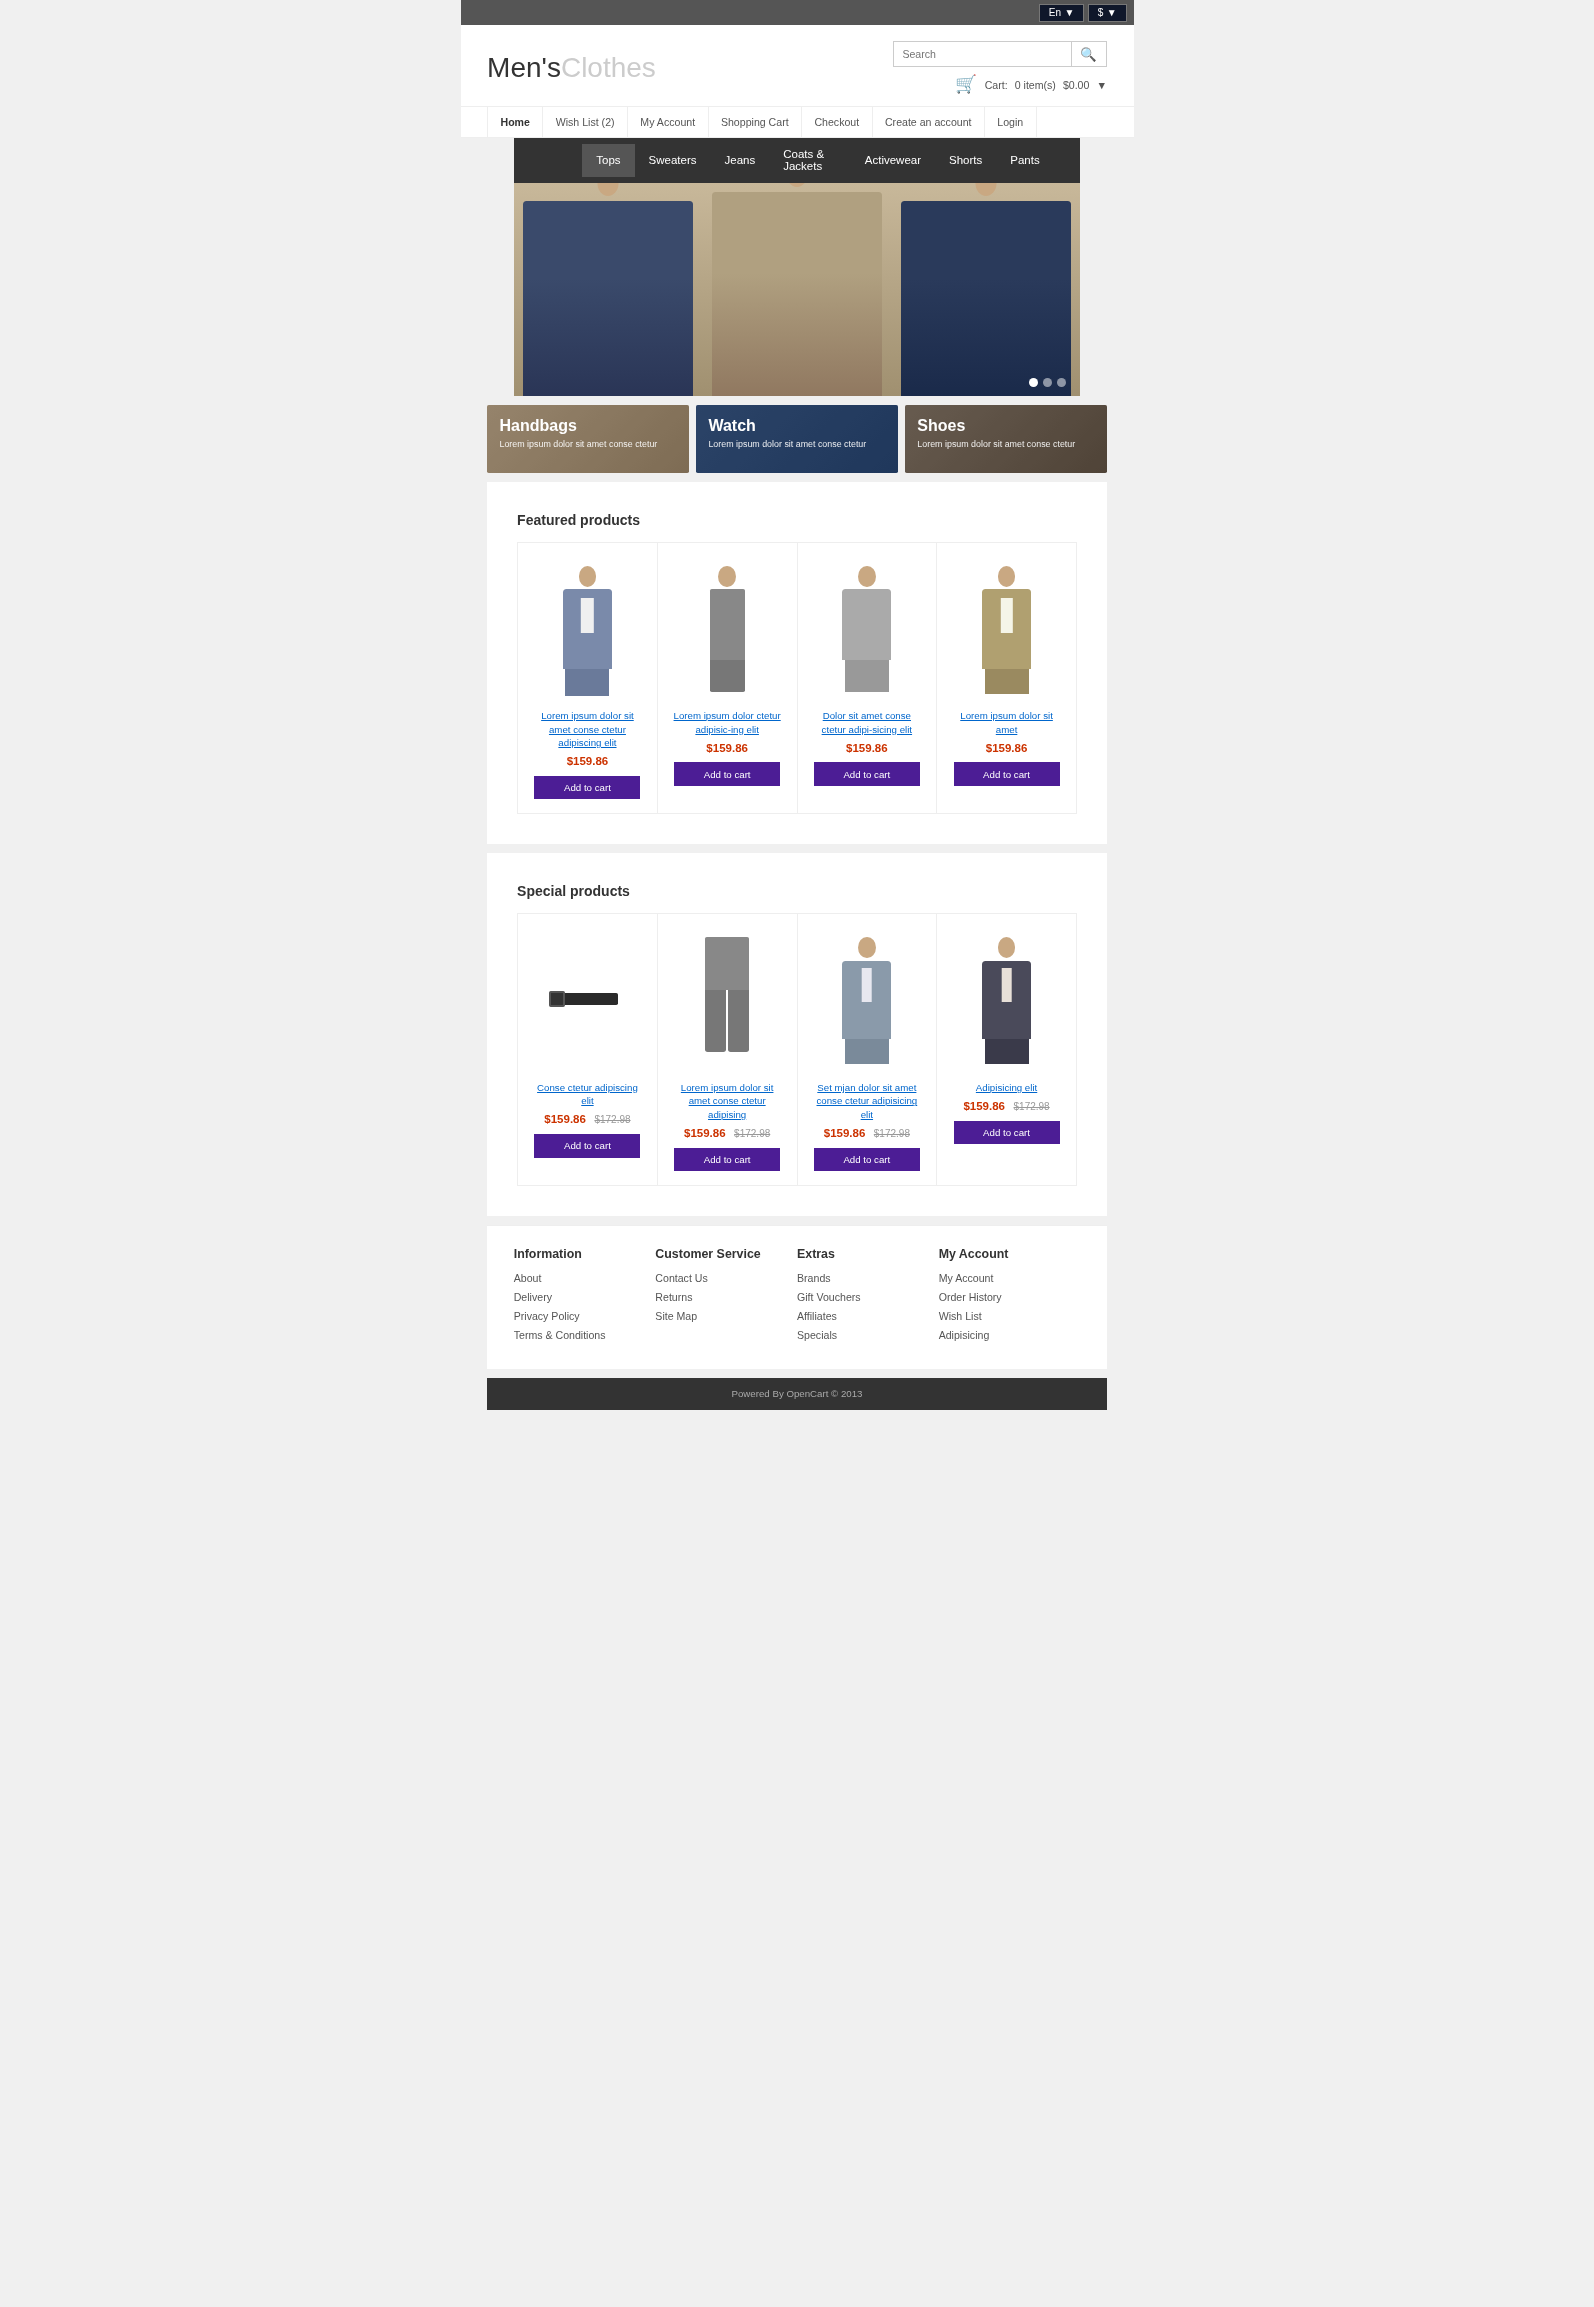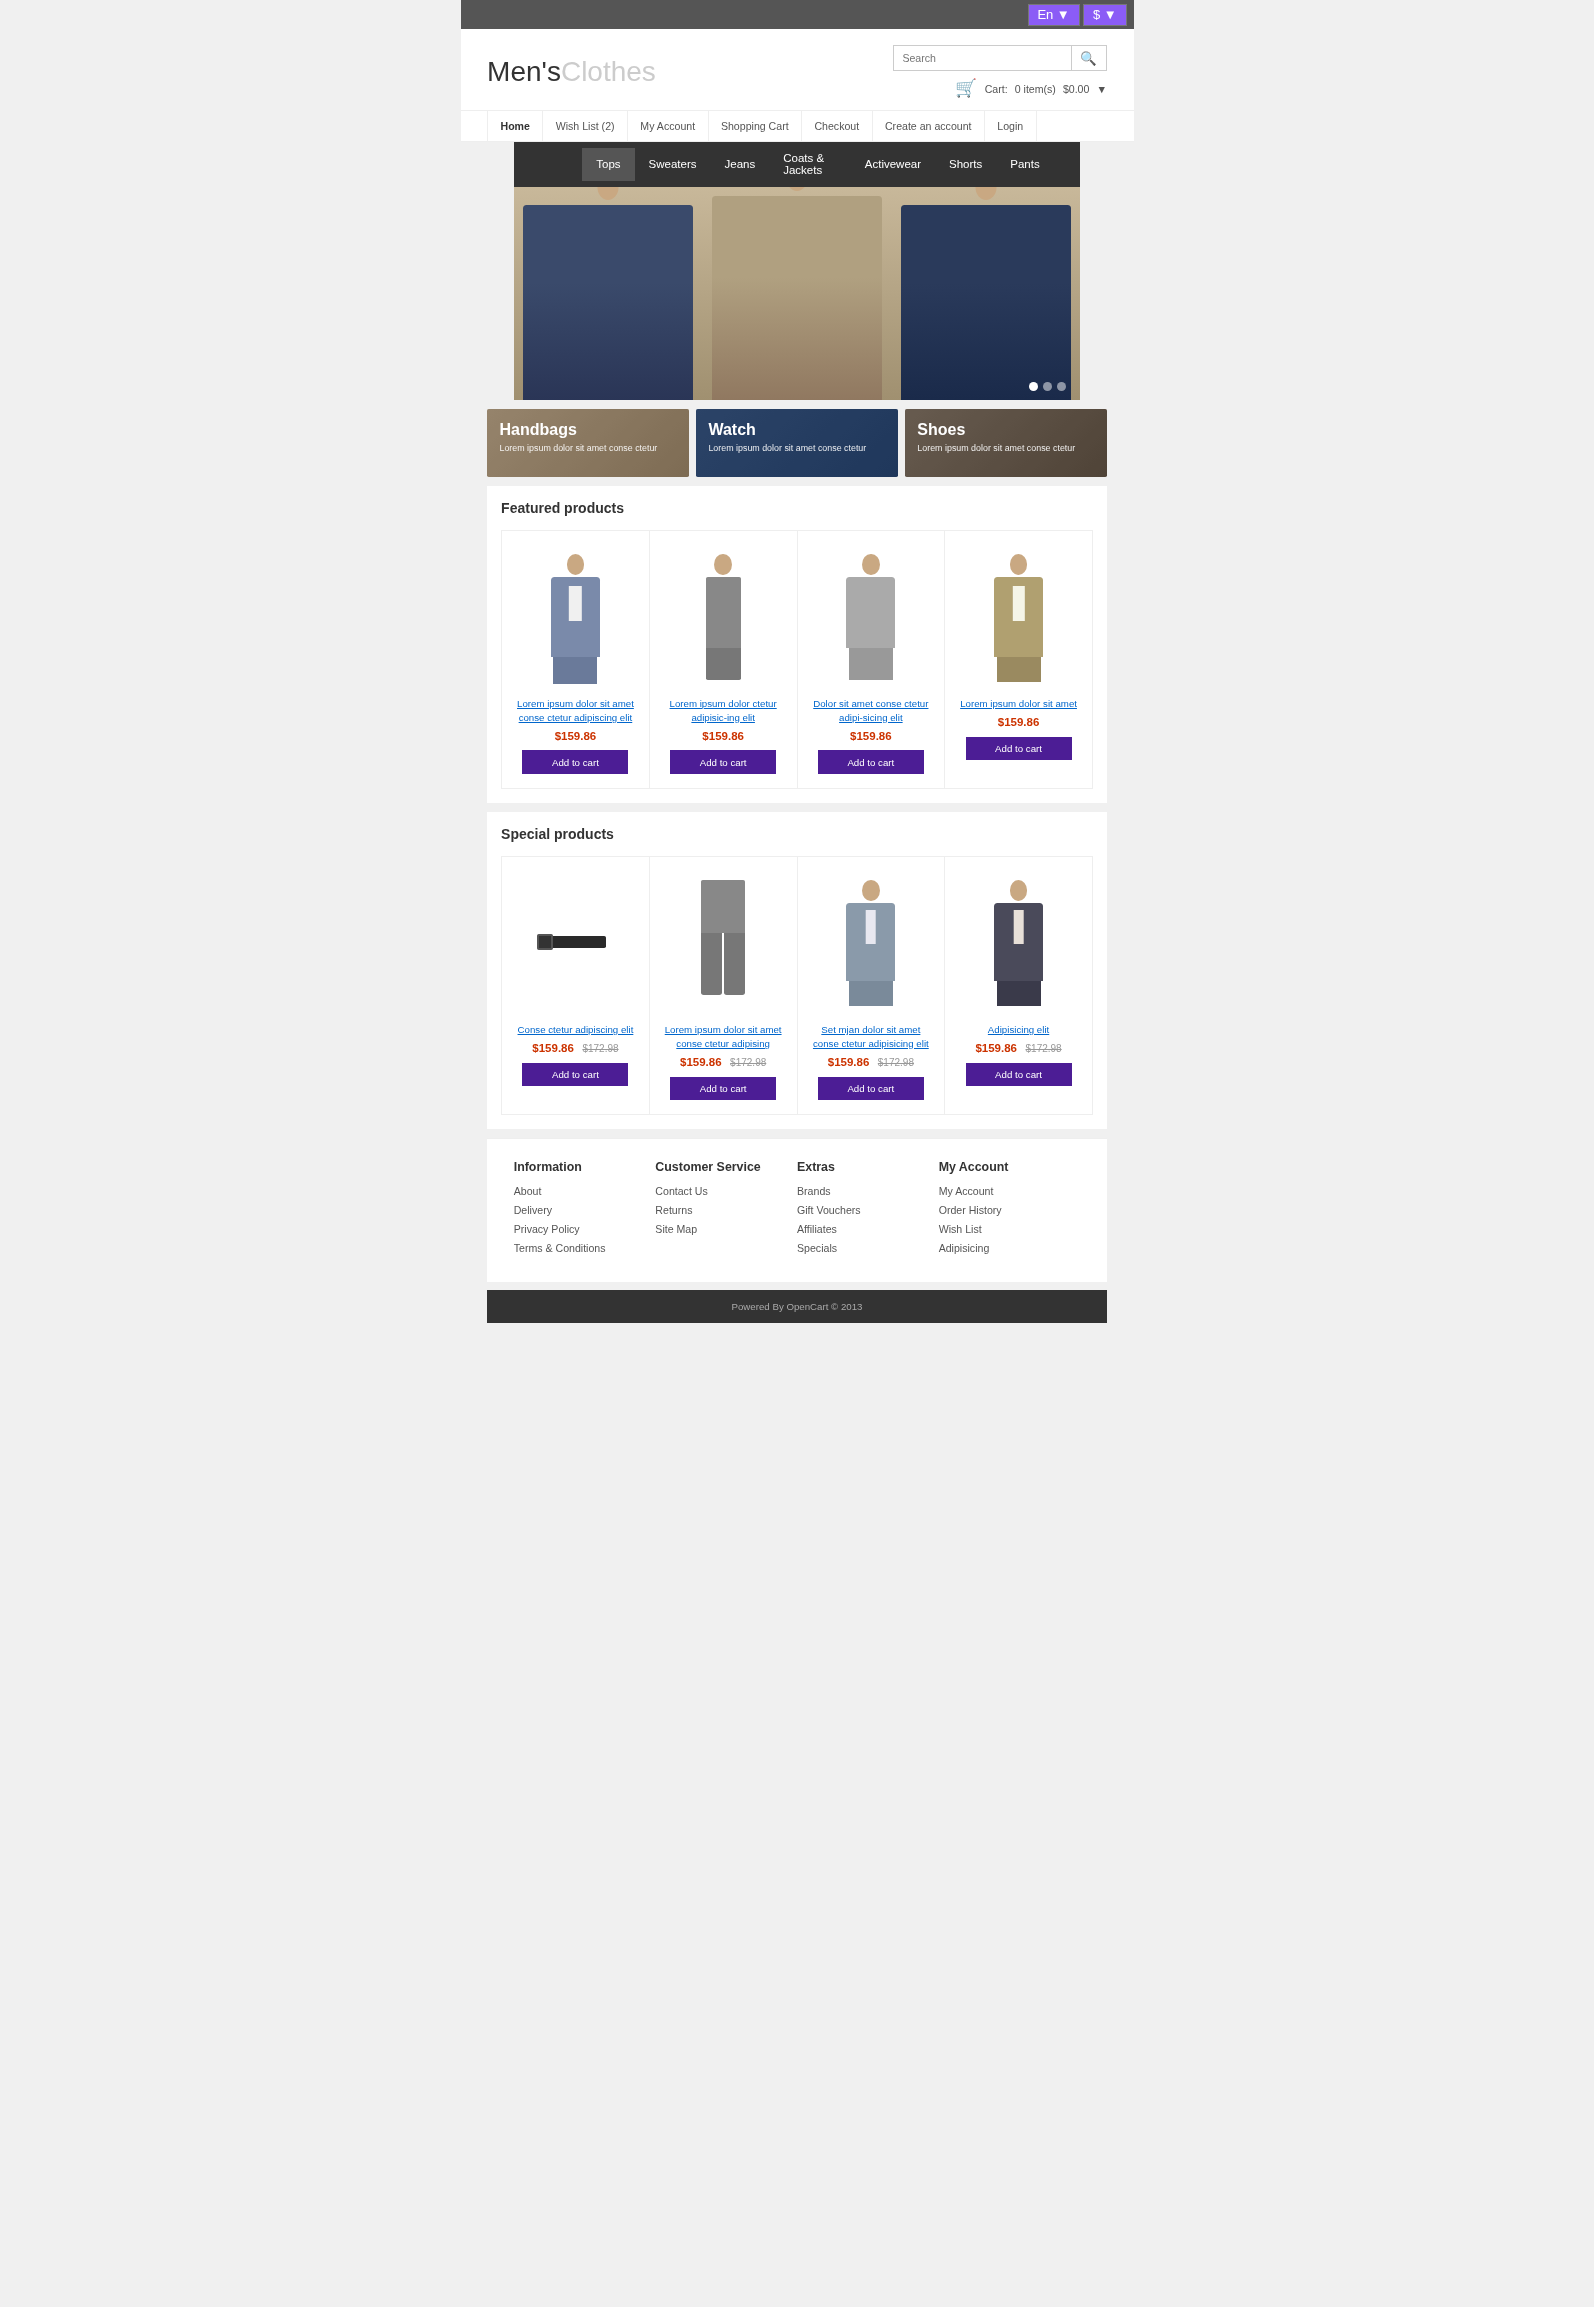--- a/index.html
+++ b/index.html
@@ -1,20 +1,20 @@
 <!DOCTYPE html>
 <html style="font-size:14px"><head>
   <meta charset="utf-8">
   <style>
     * { margin: 0; padding: 0; box-sizing: border-box; }
     body { font-family: Arial, sans-serif; background: #f0f0f0; font-size: 11.5px; color: #333; }
 
     
     .top-bar { background: #555; display: flex; justify-content: flex-end; padding: 3.5px 7px; gap: 3.5px; }
-    .top-bar-btn { background: #8b5cf6; color: #fff; border: 0.9px solid #777; padding: 2.7px 8.9px; font-size: 13px; cursor: pointer; display: flex; align-items: center; gap: 3.5px; }
+    .top-bar-btn { background: #0f172a; color: #fff; border: 0.9px solid #777; padding: 2.7px 8.9px; font-size: 10px; cursor: pointer; display: flex; align-items: center; gap: 3.5px; }
 
     
     .header { background: #fff; padding: 16px 26.6px 10.6px; display: flex; align-items: center; justify-content: space-between; }
     .logo { font-size: 28px; color: #333; font-weight: 300; }
     .logo span { color: #ccc; }
     .header-right { display: flex; flex-direction: column; align-items: flex-end; gap: 7px; }
     .search-bar { display: flex; border: 0.9px solid #ccc; }
     .search-bar input { border: none; outline: none; padding: 4.4px 8.9px; width: 177px; font-size: 10.6px; }
     .search-bar button { background: #fff; border: none; border-left: 0.9px solid #ccc; padding: 4.4px 8.9px; cursor: pointer; color: #666; }
     .cart-area { display: flex; align-items: center; gap: 7px; color: #555; font-size: 10.6px; }
@@ -44,21 +44,21 @@
     .cat-banner { flex: 1; height: 68px; position: relative; overflow: hidden; border-radius: 1.8px; cursor: pointer; }
     .cat-banner-bg { width: 100%; height: 100%; }
     .cat-banner-bg-1 { background: linear-gradient(135deg, #c8b090 0%, #a89070 100%); }
     .cat-banner-bg-2 { background: linear-gradient(135deg, #3a5a8a 0%, #2a4a7a 100%); }
     .cat-banner-bg-3 { background: linear-gradient(135deg, #8a7a6a 0%, #6a5a4a 100%); }
     .cat-banner-overlay { position: absolute; top: 0; left: 0; right: 0; bottom: 0; background: rgba(0,0,0,0.25); padding: 12.4px; color: #fff; }
     .cat-banner-title { font-size: 16px; font-weight: bold; }
     .cat-banner-desc { font-size: 8.9px; margin-top: 3.5px; opacity: 0.9; }
 
     
-    .section { background: #fff; margin: 8.9px 26.6px; padding: 14px; }
+    .section { background: #fff; margin: 8.9px 26.6px; padding: 30px; }
     .section-title { font-size: 14px; font-weight: bold; color: #333; margin-bottom: 14px; }
 
     
     .products-grid { display: flex; gap: 0; border: 0.9px solid #eee; }
     .product-card { flex: 1; padding: 14px; text-align: center; border-right: 0.9px solid #eee; }
     .product-card:last-child { border-right: none; }
     .product-img-area { height: 142px; display: flex; align-items: center; justify-content: center; margin-bottom: 10.6px; }
     .product-name { font-size: 9.7px; color: #0066cc; text-decoration: underline; margin-bottom: 5.3px; cursor: pointer; line-height: 1.4; }
     .product-price { color: #cc3300; font-size: 11.5px; font-weight: bold; margin-bottom: 8.9px; }
     .product-price-old { color: #999; text-decoration: line-through; font-size: 10px; font-weight: normal; margin-left: 5.3px; }

